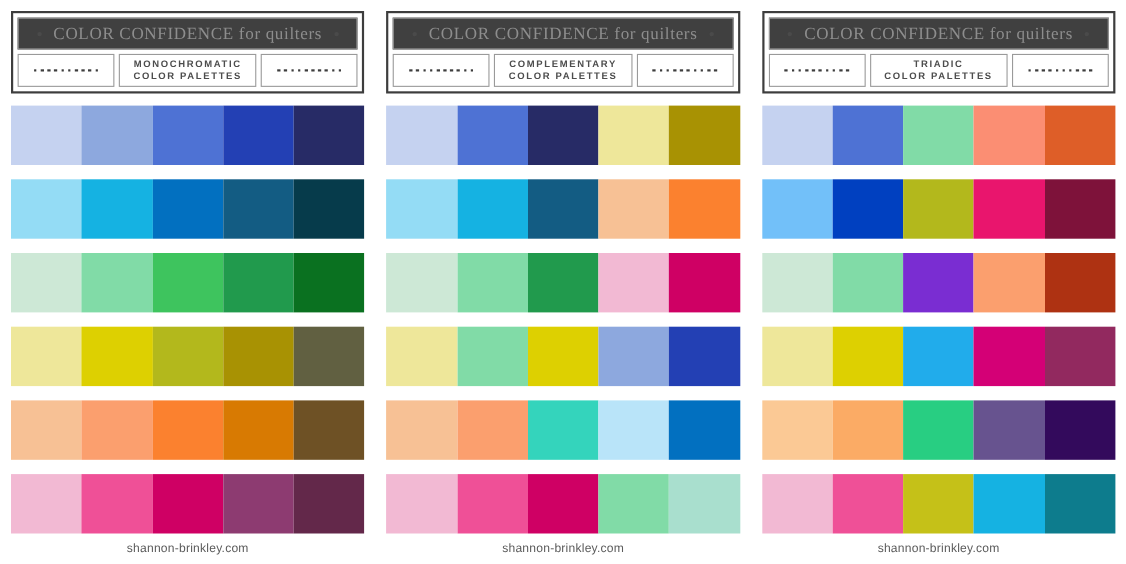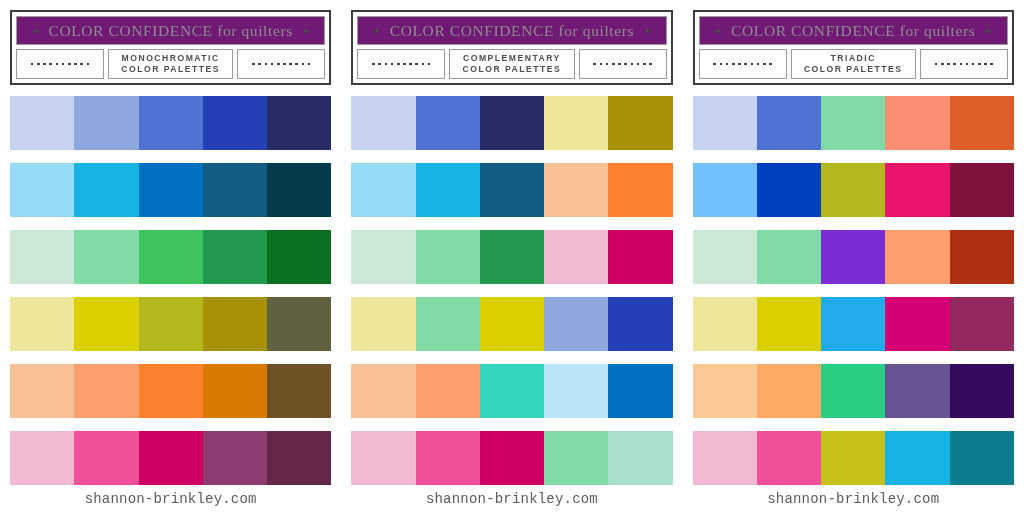--- a/index.html
+++ b/index.html
@@ -41,21 +41,21 @@
     flex: 0 0 auto;
   }
   .title-bar {
     border: 1.5px solid #9a9a9a;
     height: 29px;
     display: flex;
     align-items: center;
     justify-content: center;
     gap: 11px;
     box-sizing: border-box;
-    background: #701a75;
+    background: #404040;
   }
   .title-text {
     font-family: "Liberation Serif", serif;
     font-size: 15.5px;
     letter-spacing: 0.6px;
     color: #8d8d8d;
     white-space: nowrap;
   }
   .title-dot {
     width: 4px;
@@ -128,24 +128,23 @@
 
   
   .footer {
     flex: 0 0 auto;
     height: 28px;
     display: flex;
     align-items: center;
     justify-content: center;
   }
   .footer-text {
-    font-size: 14px;
+    font-size: 11px;
     color: #5b5b5b;
     letter-spacing: 0.2px;
-    font-family: Liberation Mono, monospace;
   }
 </style>
 </head>
 <body>
 
 <div class="sheet">
 
 <div class="panel">
       <div class="header-block">
         <div class="title-bar">

